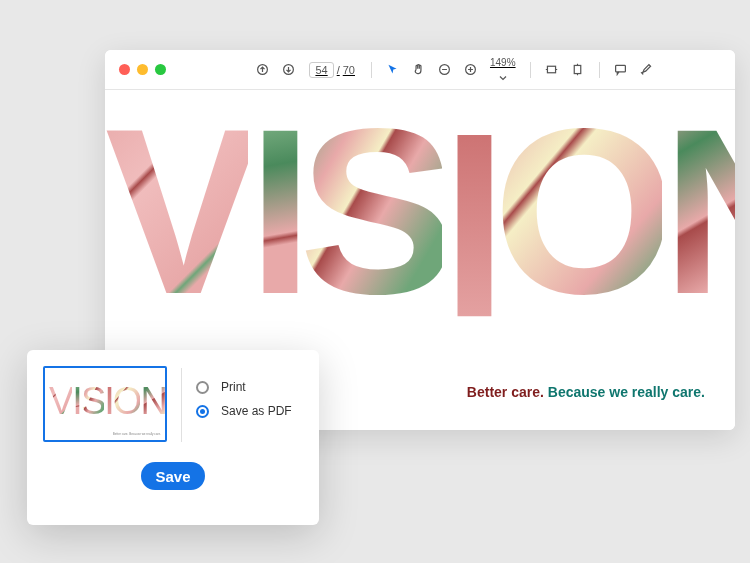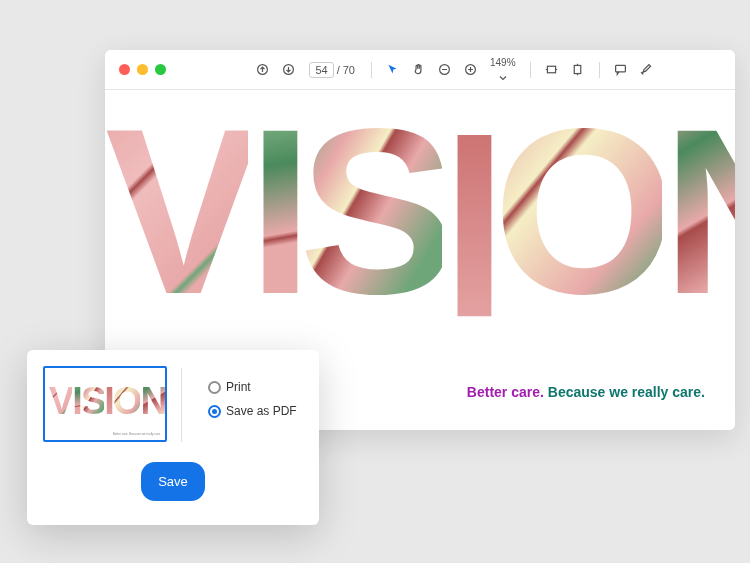--- a/index.html
+++ b/index.html
@@ -18,20 +18,21 @@
     left: 105px;
     top: 50px;
     width: 630px;
     height: 380px;
     background: #fff;
     border-radius: 6px;
     box-shadow: 0 8px 30px rgba(0,0,0,0.12);
     overflow: hidden;
     display: flex;
     flex-direction: column;
+    text-decoration: underline;
   }
 
   .titlebar {
     height: 40px;
     border-bottom: 1px solid #e5e5e5;
     display: flex;
     align-items: center;
     padding: 0 14px;
     gap: 6px;
     background: #fff;
@@ -146,21 +147,21 @@
     -webkit-background-clip: text; background-clip: text; color: transparent;
   }
 
   .tagline {
     position: absolute;
     right: 30px;
     bottom: 30px;
     font-size: 14px;
     font-weight: 700;
   }
-  .tagline .t1 { color: #a21caf; }
+  .tagline .t1 { color: #7f1d1d; }
   .tagline .t2 { color: #0f766e; }
 
   
   .dialog {
     position: absolute;
     left: 27px;
     top: 350px;
     width: 292px;
     height: 175px;
     background: #fff;
@@ -182,21 +183,21 @@
     border-radius: 2px;
     background: #fff;
     position: relative;
     overflow: hidden;
     flex-shrink: 0;
   }
   .thumb-vision {
     position: absolute;
     left: 4px; top: 12px;
     font-size: 38px;
-    font-weight: 700;
+    font-weight: 400;
     letter-spacing: -2px;
     font-family: "Arial Black", Arial, sans-serif;
     white-space: nowrap;
   }
   .thumb-tag {
     position: absolute;
     right: 4px; bottom: 4px;
     font-size: 3px;
     color: #888;
   }
@@ -213,23 +214,22 @@
     display: flex;
     flex-direction: column;
     gap: 10px;
     padding-top: 14px;
     font-size: 12px;
     color: #333;
   }
   .radio-row {
     display: flex;
     align-items: center;
-    gap: 5px;
+    gap: 12px;
     cursor: pointer;
-    margin-left: 12px;
   }
   .radio {
     width: 13px; height: 13px;
     border-radius: 50%;
     border: 2px solid #8e8e8e;
     flex-shrink: 0;
     position: relative;
   }
   .radio.checked {
     border-color: #1473e6;
@@ -241,27 +241,27 @@
     width: 5px; height: 5px;
     border-radius: 50%;
     background: #1473e6;
   }
 
   .save-btn {
     margin-top: 20px;
     margin-left: auto;
     margin-right: auto;
     width: 64px;
-    height: 39px;
+    height: 28px;
     background: #1473e6;
     color: #fff;
     border: none;
     border-radius: 14px;
-    font-size: 13px;
-    font-weight: 400;
+    font-size: 15px;
+    font-weight: 700;
     cursor: pointer;
     display: flex;
     align-items: center;
     justify-content: center;
   }
 </style>
 </head>
 <body>
 
 <div class="app-window">

